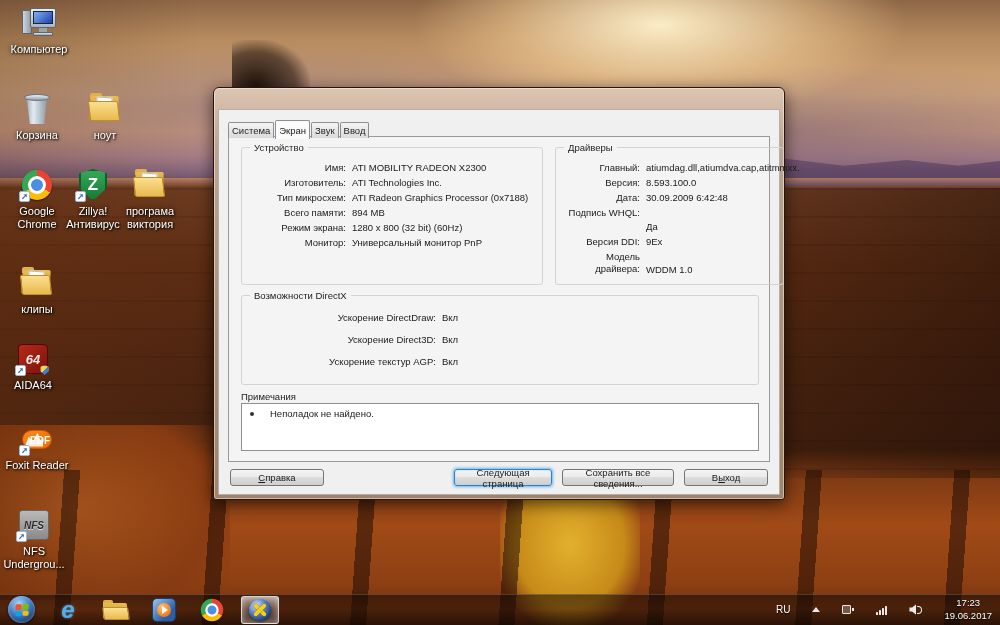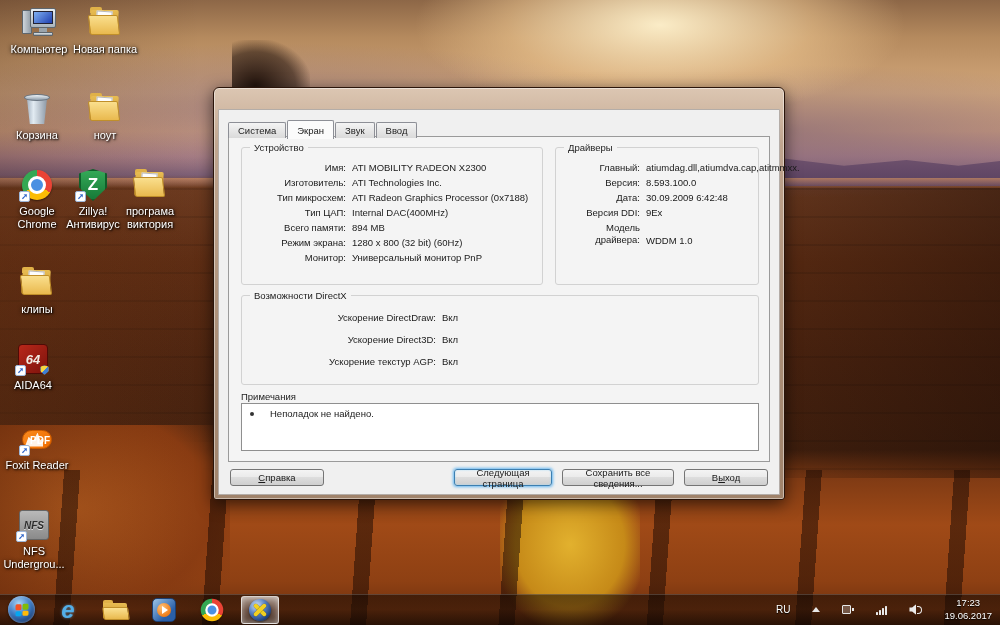--- a/index.html
+++ b/index.html
@@ -133,33 +133,33 @@
   .wb.close i { position:absolute; left:50%; top:50%; width:10px; height:2.5px; background:#fff; border-radius:1px;
     box-shadow:0 1px 1px rgba(0,0,0,0.5); }
   .wb.close i.c1 { transform:translate(-50%,-50%) rotate(45deg); }
   .wb.close i.c2 { transform:translate(-50%,-50%) rotate(-45deg); }
 
   #client { position:absolute; left:4px; right:4px; top:21px; bottom:4px; background:#f0f0f0;
     border-radius:1px; box-shadow:inset 0 0 0 1px rgba(70,50,35,0.35); font-size:9.5px; color:#1a1a1a; }
 
   
   #tabs { position:absolute; left:10px; top:11px; display:flex; align-items:flex-end; z-index:3; }
-  .tab { height:16px; padding:0 9px; display:flex; align-items:center; font-size:9.5px;
+  .tab { height:16px; padding:0 3px; display:flex; align-items:center; font-size:9.5px;
     background:linear-gradient(180deg,#f4f4f4,#dadada); border:1px solid #8d8f96; border-bottom:none;
     border-radius:2px 2px 0 0; margin-right:1px; color:#222; }
   .tab.active { height:19px; background:#fbfbfb; position:relative; z-index:4; margin-bottom:-1px; }
 
   #tabpage { position:absolute; left:10px; right:10px; top:27px; height:326px;
     background:#f4f4f4; border:1px solid #9a9a9a; }
 
   .group { position:absolute; border:1px solid #d2d2d2; border-radius:3px; }
   .legend { position:absolute; top:-6px; left:8px; background:#f4f4f4; padding:0 4px; font-size:9.5px; color:#222; }
 
   #g-device { left:12px; top:10px; width:302px; height:138px; }
-  #g-drivers { left:326px; top:10px; width:204px; height:138px; }
+  #g-drivers { left:326px; top:10px; width:229px; height:138px; }
   #g-features { left:12px; top:158px; width:518px; height:90px; }
 
   .rows { padding:14px 4px 0 8px; }
   .row { display:grid; column-gap:6px; margin-bottom:4px; align-items:start; }
   .dev .row { grid-template-columns:96px 1fr; }
   .drv .row { grid-template-columns:76px 1fr; }
   .lab { text-align:right; white-space:nowrap; }
   .val { text-align:left; white-space:nowrap; }
   .row.stacked .lab { grid-column:1; grid-row:1; }
   .row.stacked .val { grid-column:2; grid-row:2; padding-top:3px; }
@@ -254,29 +254,20 @@
     <div class="ic ic-computer">
       <div class="tower"></div>
         <div class="mon"></div>
         <div class="scr"></div>
         <div class="stand"></div>
         <div class="base"></div>
     </div>
     <div class="dlabel">Компьютер</div>
   </div>
 
-  <div class="dicon" style="left:66px; top:6px; width:78px;">
-    <div class="ic ic-folder">
-      <div class="f-tab"></div>
-        <div class="f-back"></div>
-        <div class="f-sheet"></div>
-        <div class="f-front"></div>
-    </div>
-    <div class="dlabel">Новая папка</div>
-  </div>
 
   <div class="dicon" style="left:6px; top:92px; width:62px;">
     <div class="ic ic-bin">
       <div class="bin-body"></div>
         <div class="bin-rim"></div>
     </div>
     <div class="dlabel">Корзина</div>
   </div>
 
   <div class="dicon" style="left:66px; top:92px; width:78px;">
@@ -379,24 +370,20 @@
             </div>
             <div class="row">
               <div class="lab">Изготовитель:</div>
               <div class="val">ATI Technologies Inc.</div>
             </div>
             <div class="row">
               <div class="lab">Тип микросхем:</div>
               <div class="val">ATI Radeon Graphics Processor (0x7188)</div>
             </div>
             <div class="row">
-              <div class="lab">Тип ЦАП:</div>
-              <div class="val">Internal DAC(400MHz)</div>
-            </div>
-            <div class="row">
               <div class="lab">Всего памяти:</div>
               <div class="val">894 MB</div>
             </div>
             <div class="row">
               <div class="lab">Режим экрана:</div>
               <div class="val">1280 x 800 (32 bit) (60Hz)</div>
             </div>
             <div class="row">
               <div class="lab">Монитор:</div>
               <div class="val">Универсальный монитор PnP</div>
@@ -411,20 +398,24 @@
               <div class="lab">Главный:</div>
               <div class="val">atiumdag.dll,atiumdva.cap,atitmmxx.</div>
             </div>
             <div class="row">
               <div class="lab">Версия:</div>
               <div class="val">8.593.100.0</div>
             </div>
             <div class="row">
               <div class="lab">Дата:</div>
               <div class="val">30.09.2009 6:42:48</div>
+            </div>
+            <div class="row stacked">
+              <div class="lab">Подпись WHQL:</div>
+              <div class="val">Да</div>
             </div>
             <div class="row">
               <div class="lab">Версия DDI:</div>
               <div class="val">9Ex</div>
             </div>
             <div class="row model">
               <div class="lab">Модель драйвера:</div>
               <div class="val">WDDM 1.0</div>
             </div>
           </div>

